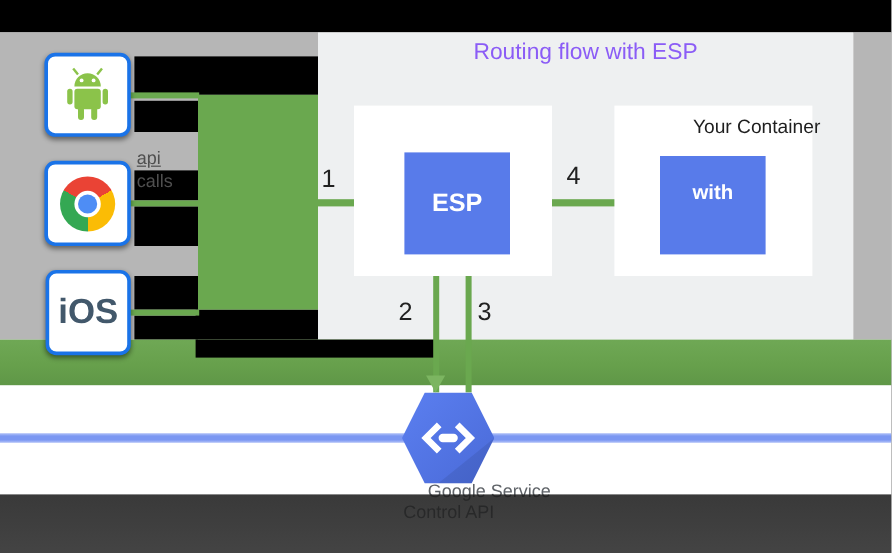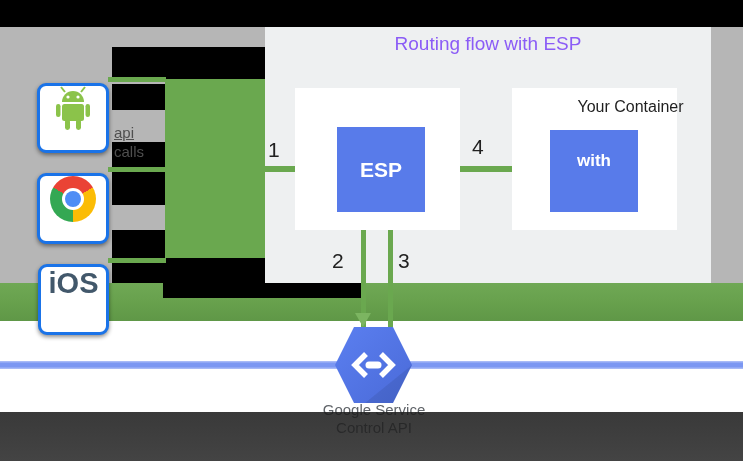--- a/index.html
+++ b/index.html
@@ -51,36 +51,36 @@
   .wbox{background:#ffffff;width:165px;height:142px;top:88px;}
   .wb-esp{left:295px;} .wb-your{left:512px;}
   .wtitle{top:98px;width:165px;text-align:center;font-size:16px;color:#1f1f1f;}
   .bluebox{background:#587bea;color:#fff;font-weight:bold;text-align:center;}
   .bb-esp{left:337px;top:127px;width:88px;height:85px;font-size:21px;line-height:85px;}
   .bb-your{left:550px;top:130px;width:88px;height:82px;font-size:17px;line-height:20px;padding-top:0;}
   .bb-your .inner{position:absolute;left:0;top:21px;width:88px;}
   
   .client{width:72px;height:70px;background:#fff;border:3px solid #1a73e8;border-radius:9px;
           box-sizing:border-box;box-shadow:0 2px 4px rgba(0,0,0,0.45);
-          display:flex;align-items:flex-start;justify-content:center;margin-top:39px;}
+          display:flex;align-items:center;justify-content:center;}
   .cb-android{left:37px;top:44px;}
   .cb-chrome{left:37px;top:134px;width:72px;height:71px;}
   .cb-ios{left:38px;top:225px;width:71px;height:71px;}
   .ios-label{font-size:29px;font-weight:bold;color:#42586b;letter-spacing:0px;}
   .chrome-outer{width:46px;height:46px;border-radius:50%;
     background:conic-gradient(#ea4335 0deg 60deg,#fbbc05 60deg 180deg,#34a853 180deg 300deg,#ea4335 300deg 360deg);
     position:relative;}
   .chrome-ring{position:absolute;left:12px;top:12px;width:22px;height:22px;border-radius:50%;background:#fff;}
   .chrome-dot{position:absolute;left:15px;top:15px;width:16px;height:16px;border-radius:50%;background:#4e8df5;}
   
   .blueline{left:0;top:361px;width:743px;height:8px;
     background:linear-gradient(180deg,#b3c3f8 0%,#7b97f2 30%,#7b97f2 70%,#b3c3f8 100%);}
   .hex{left:335px;top:327px;width:77px;height:76px;}
   .svc{width:170px;left:289px;text-align:center;font-size:15px;color:#5f6368;}
-  .svc1{top:401px;} .svc2{top:419px;}
+  .svc1{top:401px;text-align:right;} .svc2{top:419px;}
   .bottom-band{left:0;top:412px;width:743px;height:49px;
     background:linear-gradient(180deg,rgba(28,28,28,0.87),rgba(40,40,40,0.87));}
 </style>
 </head>
 <body>
 
 <div class="canvas">
 
   <div class="abs top-black"></div>
   <div class="abs left-gray"></div>

